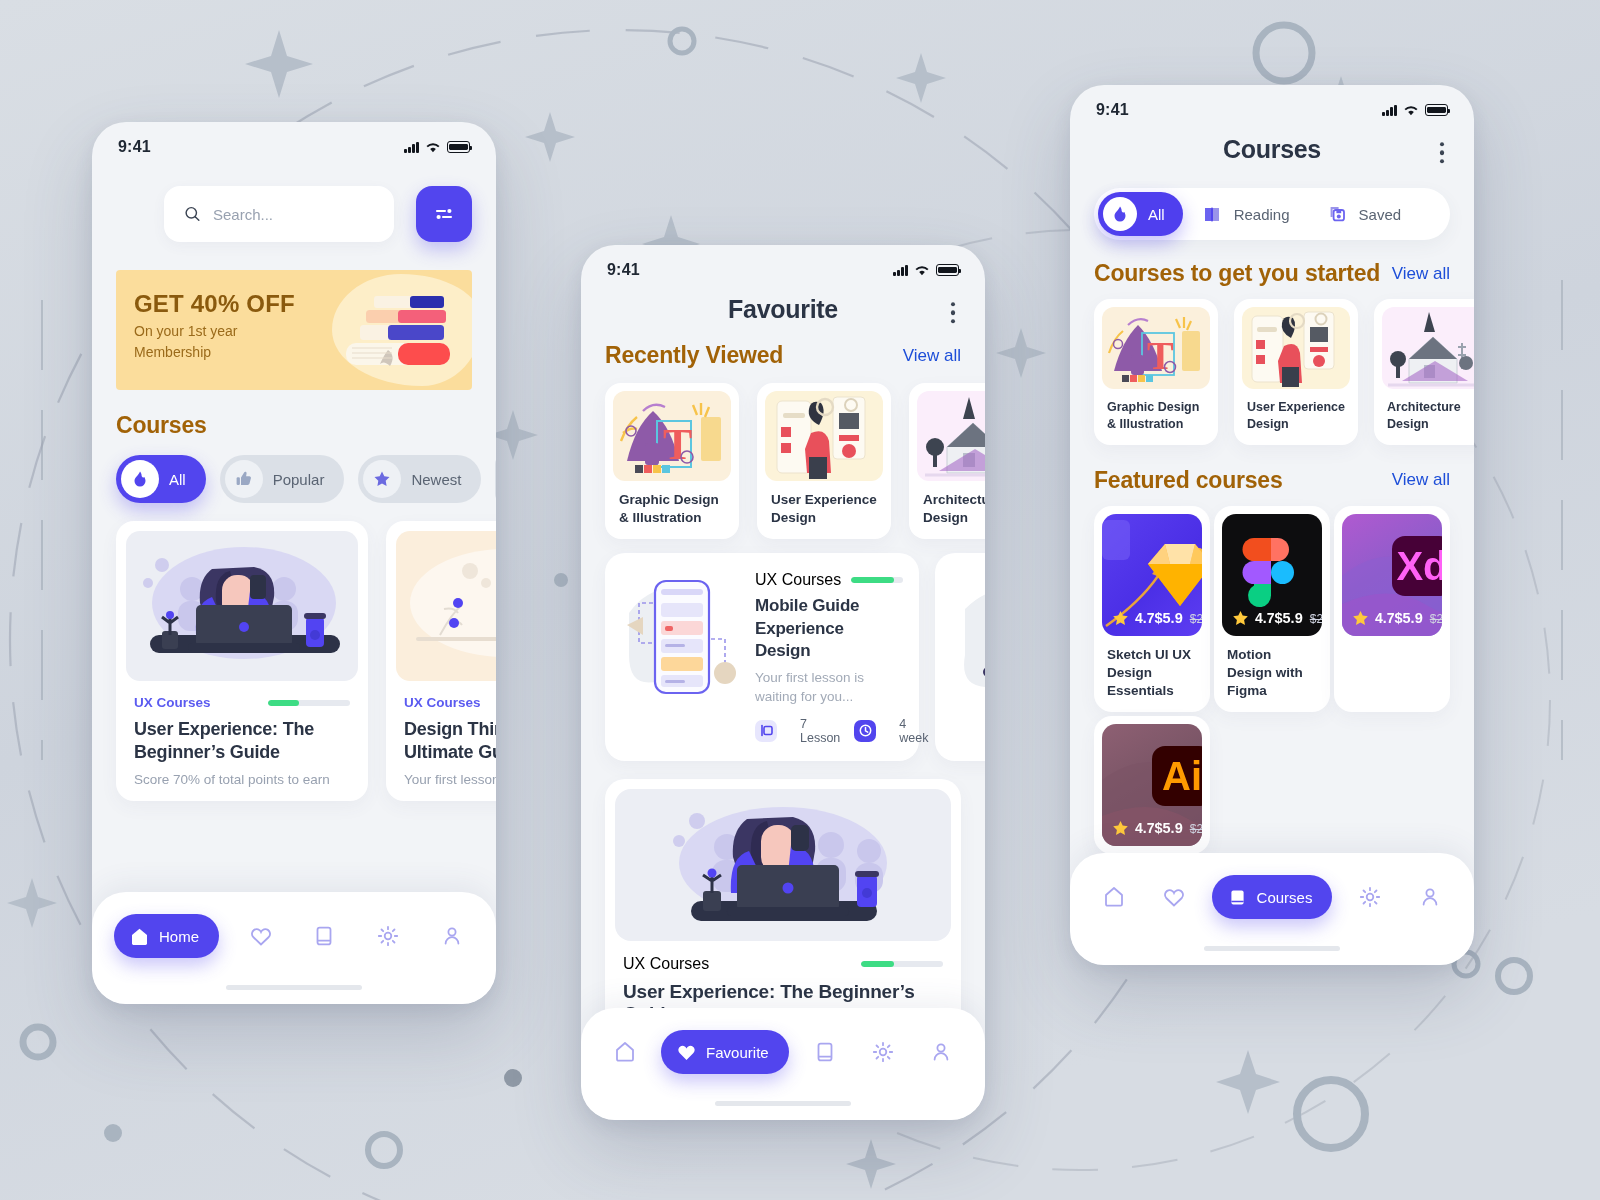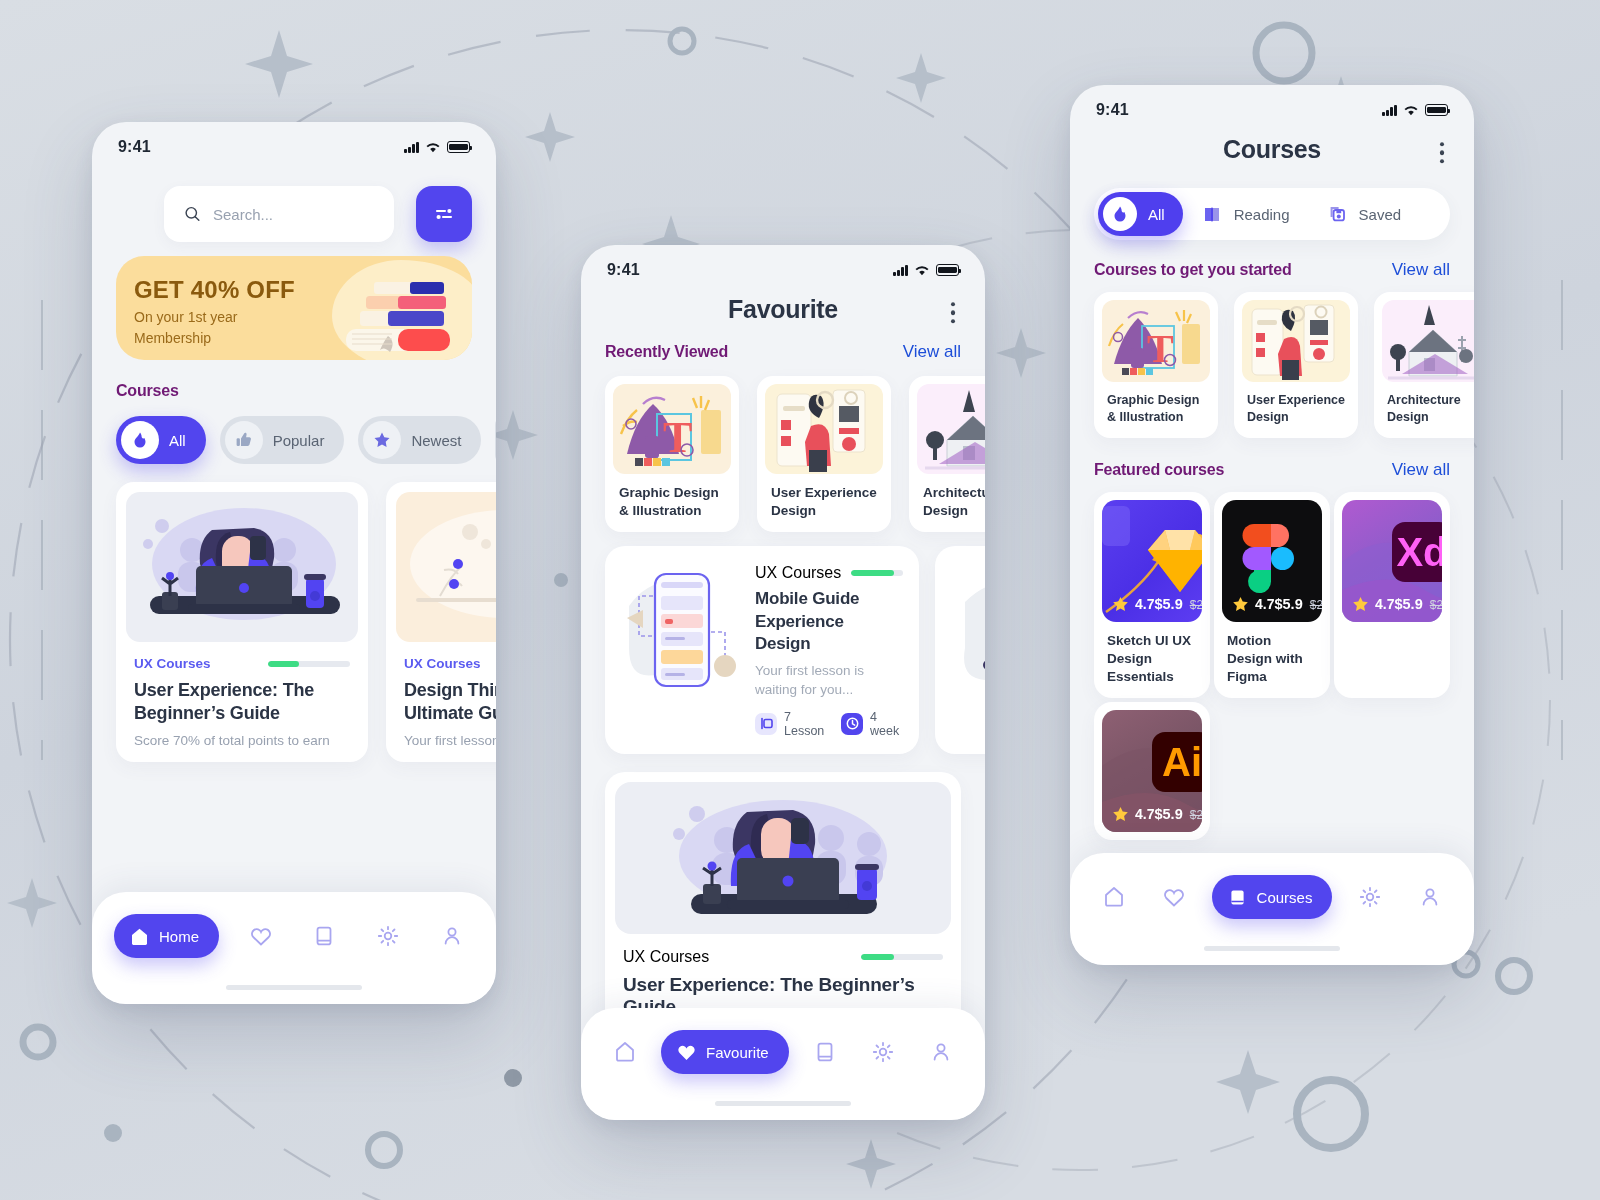--- a/index.html
+++ b/index.html
@@ -34,21 +34,21 @@
   .sig { display: flex; align-items: flex-end; gap: 1.5px; height: 11px; }
   .sig i { display: block; width: 2.6px; background: #12161d; border-radius: 1px; }
   .sig i:nth-child(1){height:4px} .sig i:nth-child(2){height:6px}
   .sig i:nth-child(3){height:8.5px} .sig i:nth-child(4){height:11px}
   .batt { width: 23px; height: 11.5px; border: 1.4px solid #12161d; border-radius: 3px; position: relative; }
   .batt::before { content:''; position:absolute; inset:1.4px; background:#12161d; border-radius:1.4px; }
   .batt::after { content:''; position:absolute; right:-3.4px; top:3.4px; width:2px; height:4.5px; background:#12161d; border-radius:0 1px 1px 0; }
 
   
   .screen { padding: 0 24px; }
-  .sec-title { font-size: 16px; font-weight: bold; color: #701a75; letter-spacing: -.2px; }
+  .sec-title { font-size: 23px; font-weight: bold; color: #a16207; letter-spacing: -.2px; }
   .view-all { font-size: 17px; color: #1d4ed8; font-weight: 500; }
   .row-head { display: flex; align-items: center; justify-content: space-between; }
 
   
   .hello { font-size: 16px; color: #5a6473; margin-bottom: 3px; }
   .uname { font-size: 26px; font-weight: bold; color: #242c3b; letter-spacing:-.4px; }
   .greet-row { display: flex; align-items: center; justify-content: space-between; padding: 22px 0 0; }
   .avatar {
     width: 56px; height: 56px; border-radius: 50%;
     background: #dfe3ea; position: relative; overflow: hidden; flex: none;
@@ -74,21 +74,21 @@
     font-family:"Liberation Sans",sans-serif; width:100%;
   }
   .search-box input::placeholder { color:#98a1b0; }
   .filter-btn {
     width:56px;height:56px;border-radius:16px;background:#5245ee;flex:none;
     display:flex;align-items:center;justify-content:center;
     box-shadow: 0 8px 18px rgba(82,69,238,.30);
   }
 
   .promo {
-    margin-top: 14px; height: 104px; background:#fbdd9c; border-radius:28px;
+    margin-top: 28px; height: 120px; background:#fbdd9c; border-radius:4px;
     position:relative; overflow:hidden; padding: 20px 18px;
   }
   .promo-blob { position:absolute; right:-10px; top:4px; width:150px; height:112px; background:#fdeec8; border-radius:46% 54% 40% 60%/50% 42% 58% 50%; }
   .promo h3 { position:relative; font-size:24px; font-weight:bold; color:#8a5a0e; letter-spacing:.2px; }
   .promo p { position:relative; font-size:14px; color:#9a6a1a; line-height:1.5; margin-top:3px;}
   .books { position:absolute; right:12px; top:18px; width:124px; height:84px; }
 
   .chips { display:flex; gap:14px; margin-top:16px; }
   .chip {
     height:48px; border-radius:24px; background:#dbe0e7;
@@ -138,21 +138,21 @@
   .rvcard p { font-size:13.5px; font-weight:bold; color:#2b3445; padding:10px 6px 0; line-height:1.35; }
 
   .favcards { display:flex; gap:16px; margin-top:14px; }
   .favcard { width:314px; flex:none; background:#fff; border-radius:20px; padding:16px; display:flex; gap:10px; box-shadow:0 6px 18px rgba(70,82,110,.05); }
   .favcard .ill { width:124px; height:140px; flex:none; position:relative; }
   .favcard .body { flex:1; min-width:0; padding-top:2px; }
   .favcard .catrow { display:flex; align-items:center; justify-content:space-between; }
   .favcard h4 { font-size:17px; font-weight:bold; color:#2b3445; line-height:1.3; margin-top:6px; letter-spacing:-.2px;}
   .favcard .sub { font-size:13.5px; color:#a2aab7; line-height:1.45; margin-top:6px; }
   .pillmeta { display:flex; align-items:center; gap:14px; margin-top:10px; }
-  .pm { display:flex; align-items:center; gap:7px; font-size:12.5px; color:#5a6473; }
+  .pm { display:flex; align-items:center; gap:23px; font-size:12.5px; color:#5a6473; }
   .pm .pmi { width:22px;height:22px;border-radius:7px;background:#e7e6fd;display:flex;align-items:center;justify-content:center;flex:none;}
   .pm .pmi.dark { background:#5245ee; }
 
   .bigcard { margin-top:18px; background:#fff; border-radius:20px; padding:10px 10px 14px; box-shadow:0 6px 18px rgba(70,82,110,.05); }
   .bigcard .thumb { height:152px; border-radius:16px; background:#eceef4; overflow:hidden; position:relative; }
   .bigcard .meta { display:flex; align-items:center; justify-content:space-between; padding:14px 8px 0; }
   .bigcard h4 { font-size:19px; font-weight:bold; color:#2b3445; padding:8px 8px 0; letter-spacing:-.2px;}
 
   
   .segbar { display:flex; align-items:center; background:#fff; border-radius:26px; height:52px; padding:4px; margin-top:6px; box-shadow:0 6px 18px rgba(70,82,110,.06); }

